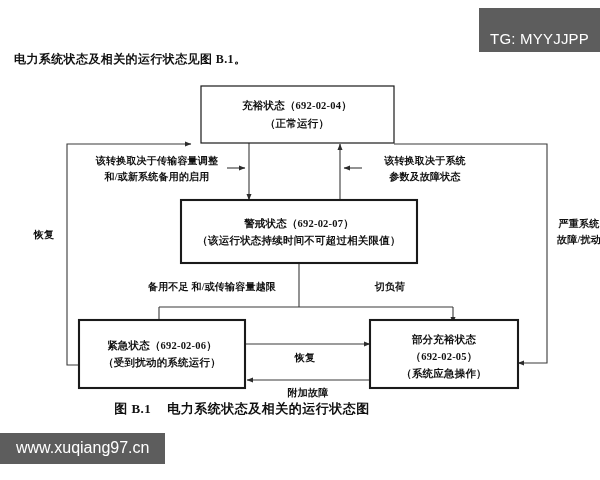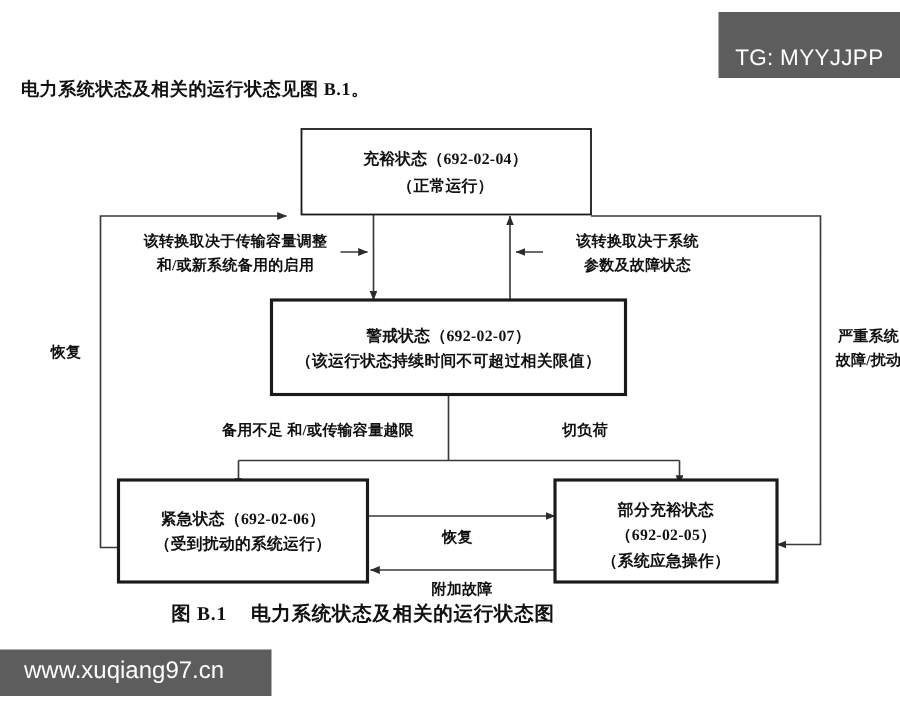--- a/index.html
+++ b/index.html
@@ -102,21 +102,21 @@
 
   
   #site-watermark {
     position: absolute;
     left: 0px;
     bottom: 16px;
     background: #5d5d5d;
     color: #ffffff;
     font-family: "Liberation Sans", "DejaVu Sans", sans-serif;
     font-size: 16px;
-    padding: 7px 32px 8px 16px;
+    padding: 7px 16px 8px 16px;
     line-height: 1;
     white-space: nowrap;
   }
 </style>
 </head>
 <body>
 
 <div id="tg-badge">TG: MYYJJPP</div>
 
 <div id="intro-paragraph">电力系统状态及相关的运行状态见图 B.1。</div>

